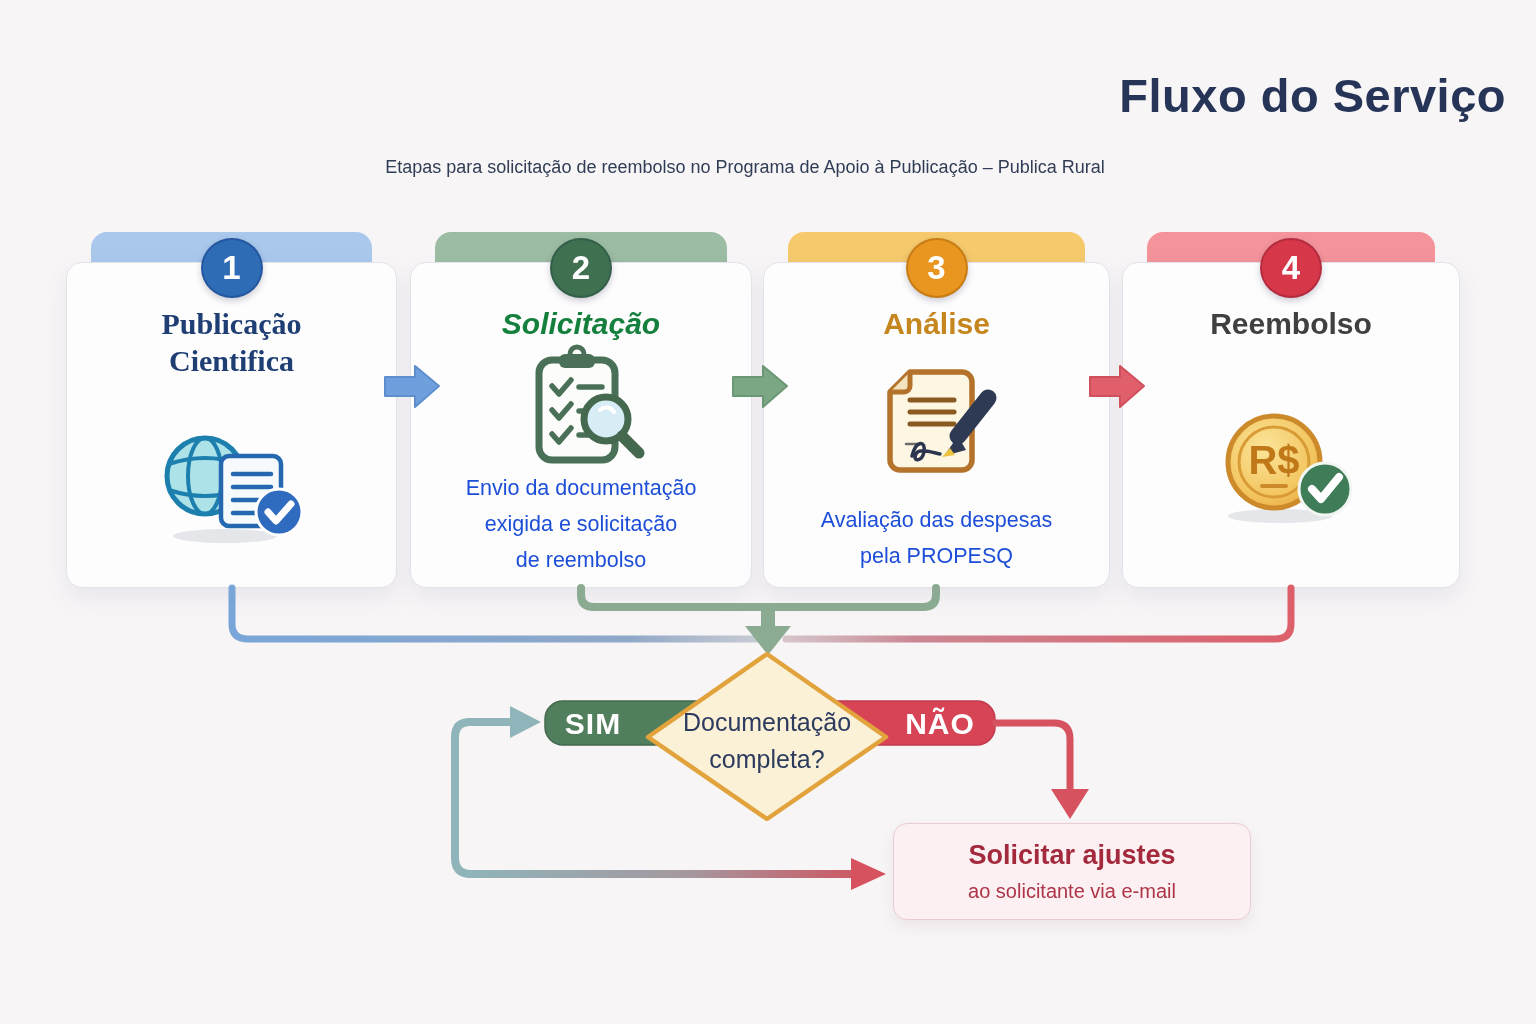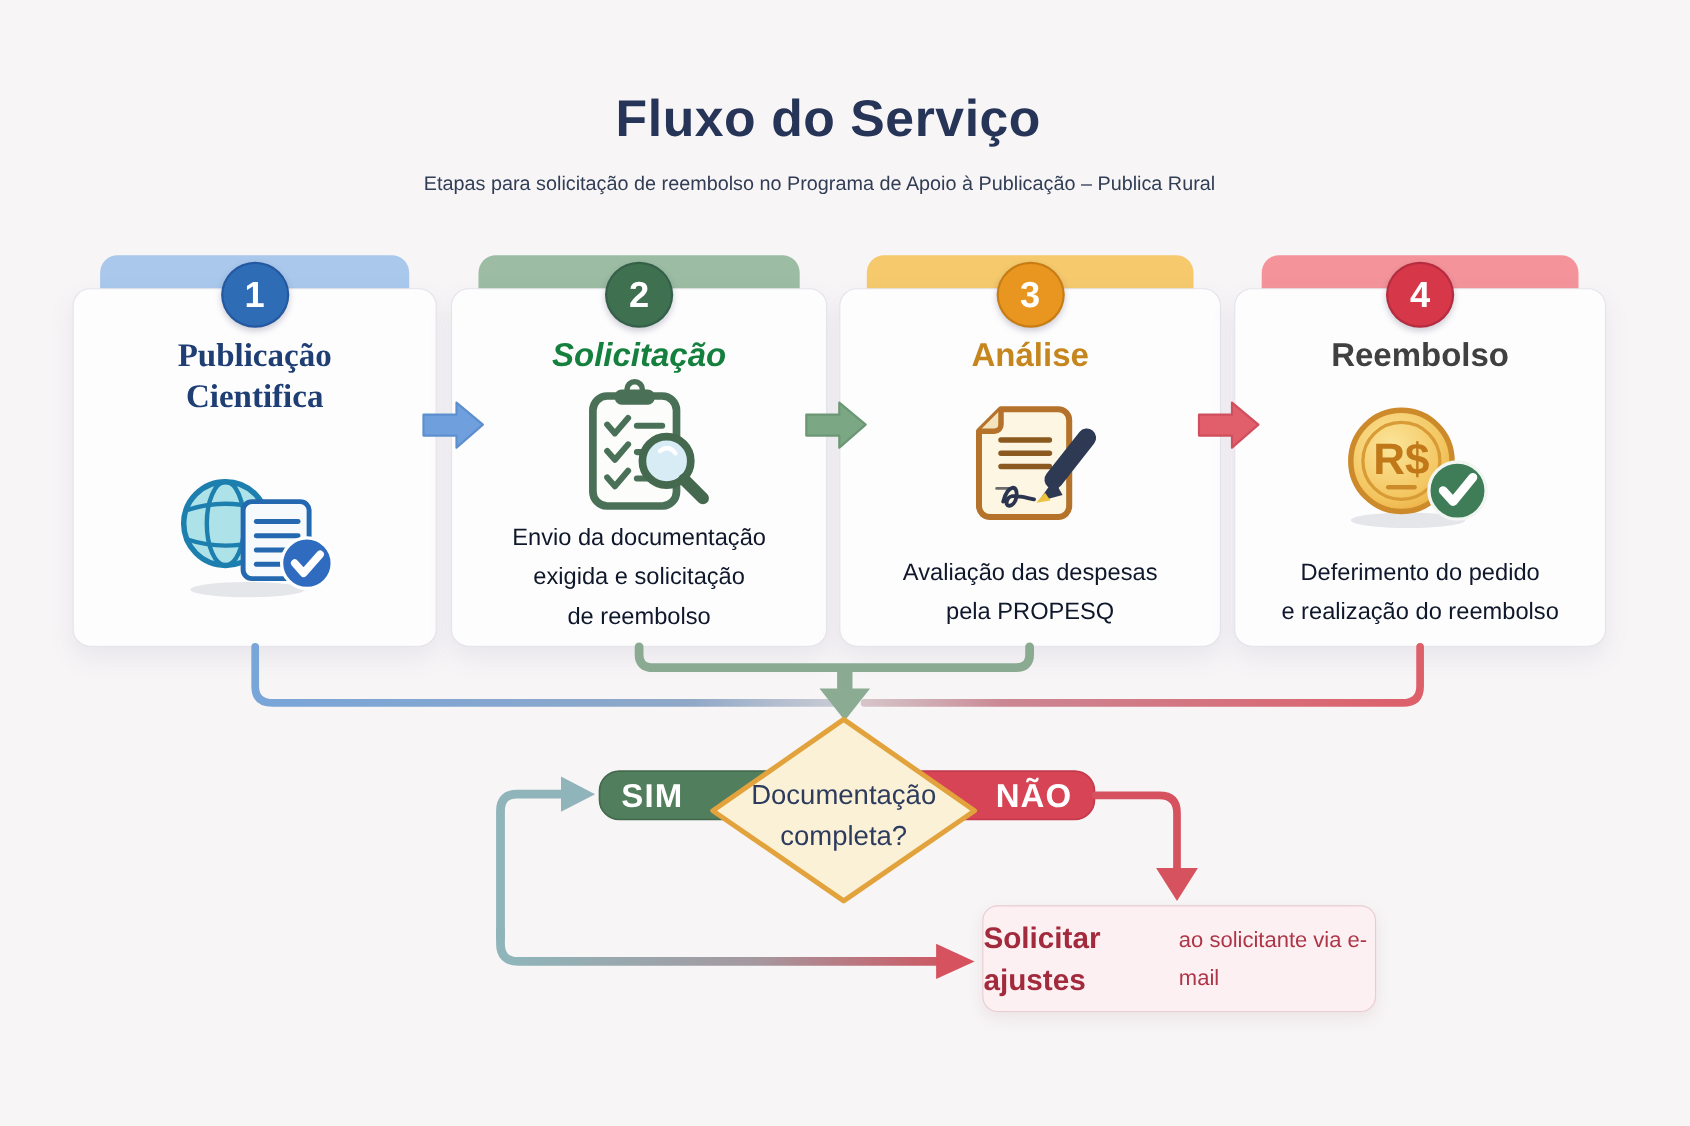--- a/index.html
+++ b/index.html
@@ -5,21 +5,21 @@
   html,body{margin:0;padding:0;}
   body{
     width:1536px;height:1024px;position:relative;overflow:hidden;
     background:#f7f5f6;
     font-family:"Liberation Sans","DejaVu Sans",sans-serif;
   }
   .stage{position:absolute;inset:0;}
 
   
   .flow-title{
-    position:absolute;top:80px;left:0;width:1506px;text-align:center;
+    position:absolute;top:68px;left:0;width:1506px;text-align:right;
     font-size:47px;font-weight:bold;color:#263457;letter-spacing:.5px;
   }
   .flow-subtitle{
     position:absolute;top:157px;left:0;width:1490px;text-align:center;
     font-size:18px;color:#313d55;
   }
 
   
   .step{position:absolute;top:232px;height:356px;}
   .step1{left:66px;width:331px;}
@@ -55,30 +55,30 @@
     margin-top:42px;text-align:center;font-size:30px;font-weight:bold;
     line-height:37px;white-space:pre-line;
   }
   .step1 .card-title{color:#1e3e74;font-family:Liberation Serif, serif;}
   .step2 .card-title{color:#15803d;font-style:italic;}
   .step3 .card-title{color:#c5861d;}
   .step4 .card-title{color:#404040;}
 
   .card-icon{flex:1;display:flex;align-items:center;justify-content:center;width:100%;}
   .card-desc{
-    margin-bottom:13px;text-align:center;font-size:21.5px;color:#0f172a;
+    margin-bottom:13px;text-align:center;font-size:21.5px;color:#1d4ed8;
     line-height:36px;white-space:pre-line;
   }
 
   
   .action-box{
     position:absolute;left:893px;top:823px;width:356px;height:95px;z-index:3;
     background:#fcf0f2;border:1.5px solid #e9ccd2;border-radius:14px;
     box-shadow:0 6px 14px rgba(150,90,100,.10);
-    display:flex;flex-direction:row;align-items:center;justify-content:center;
+    display:flex;flex-direction:column;align-items:center;justify-content:center;
   }
   .action-line1{font-size:27px;font-weight:bold;color:#a32a3c;line-height:38px;}
   .action-line2{font-size:20px;color:#ae3547;line-height:34px;}
 
   
   .connector-layer{position:absolute;inset:0;z-index:4;pointer-events:none;}
 </style>
 </head>
 <body>
 
@@ -179,22 +179,20 @@
           </defs>
           <ellipse cx="68" cy="112" rx="52" ry="7" fill="rgba(100,110,130,.16)"></ellipse>
           <circle cx="62" cy="58" r="46" fill="url(#goldGrad)" stroke="#cd8a2a" stroke-width="5"></circle>
           <circle cx="62" cy="58" r="35" fill="none" stroke="#d89b35" stroke-width="3"></circle>
           <text x="62" y="70" text-anchor="middle" font-family="Liberation Sans, DejaVu Sans, sans-serif" font-size="40" font-weight="bold" fill="#c07818">R$</text>
           <line x1="50" y1="82" x2="74" y2="82" stroke="#cd8a2a" stroke-width="4" stroke-linecap="round"></line>
           <circle cx="113" cy="85" r="26" fill="#3e7d57" stroke="#f2f6f2" stroke-width="3"></circle>
           <path d="M100 85 L109 95 L127 73" fill="none" stroke="#ffffff" stroke-width="8" stroke-linecap="round" stroke-linejoin="round"></path>
         </svg>
       </div>
-      <div class="card-desc">Deferimento do pedido
-e realização do reembolso</div>
     </div>
   </div>
 
   <div class="action-box">
     <div class="action-line1">Solicitar ajustes</div>
     <div class="action-line2">ao solicitante via e-mail</div>
   </div>
 
   <svg class="connector-layer" width="1536" height="1024" viewBox="0 0 1536 1024">
     <defs>

